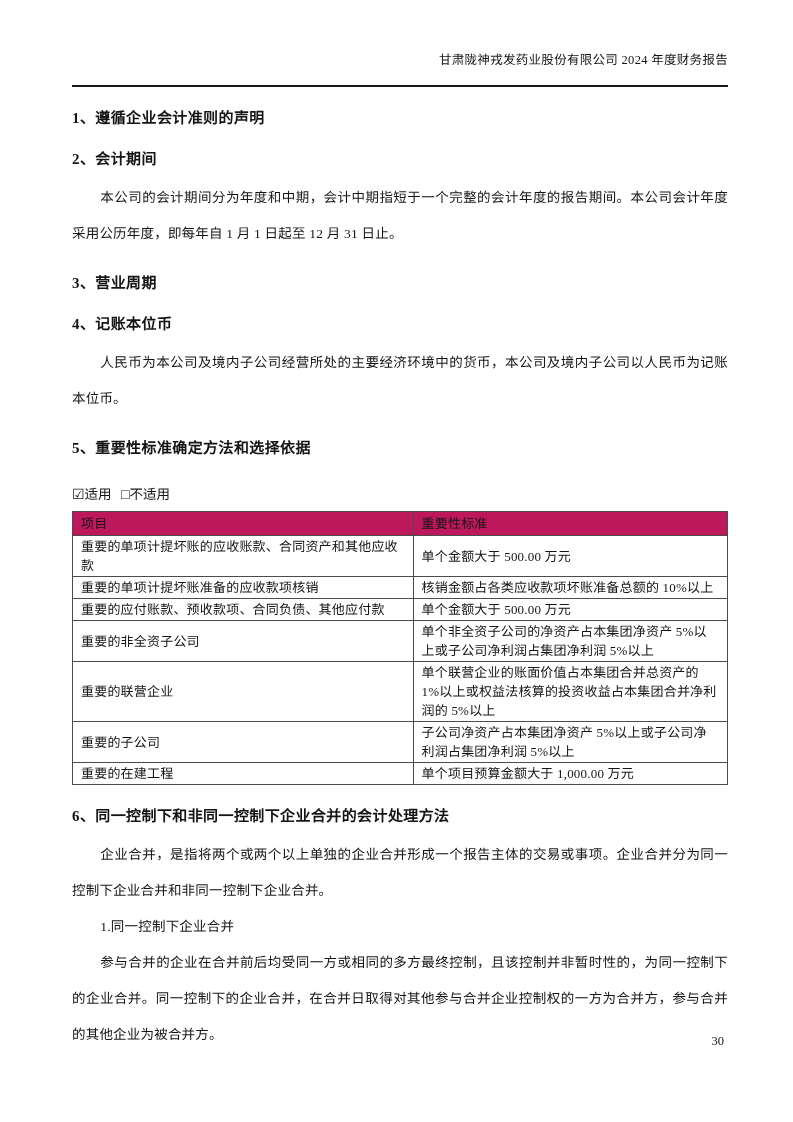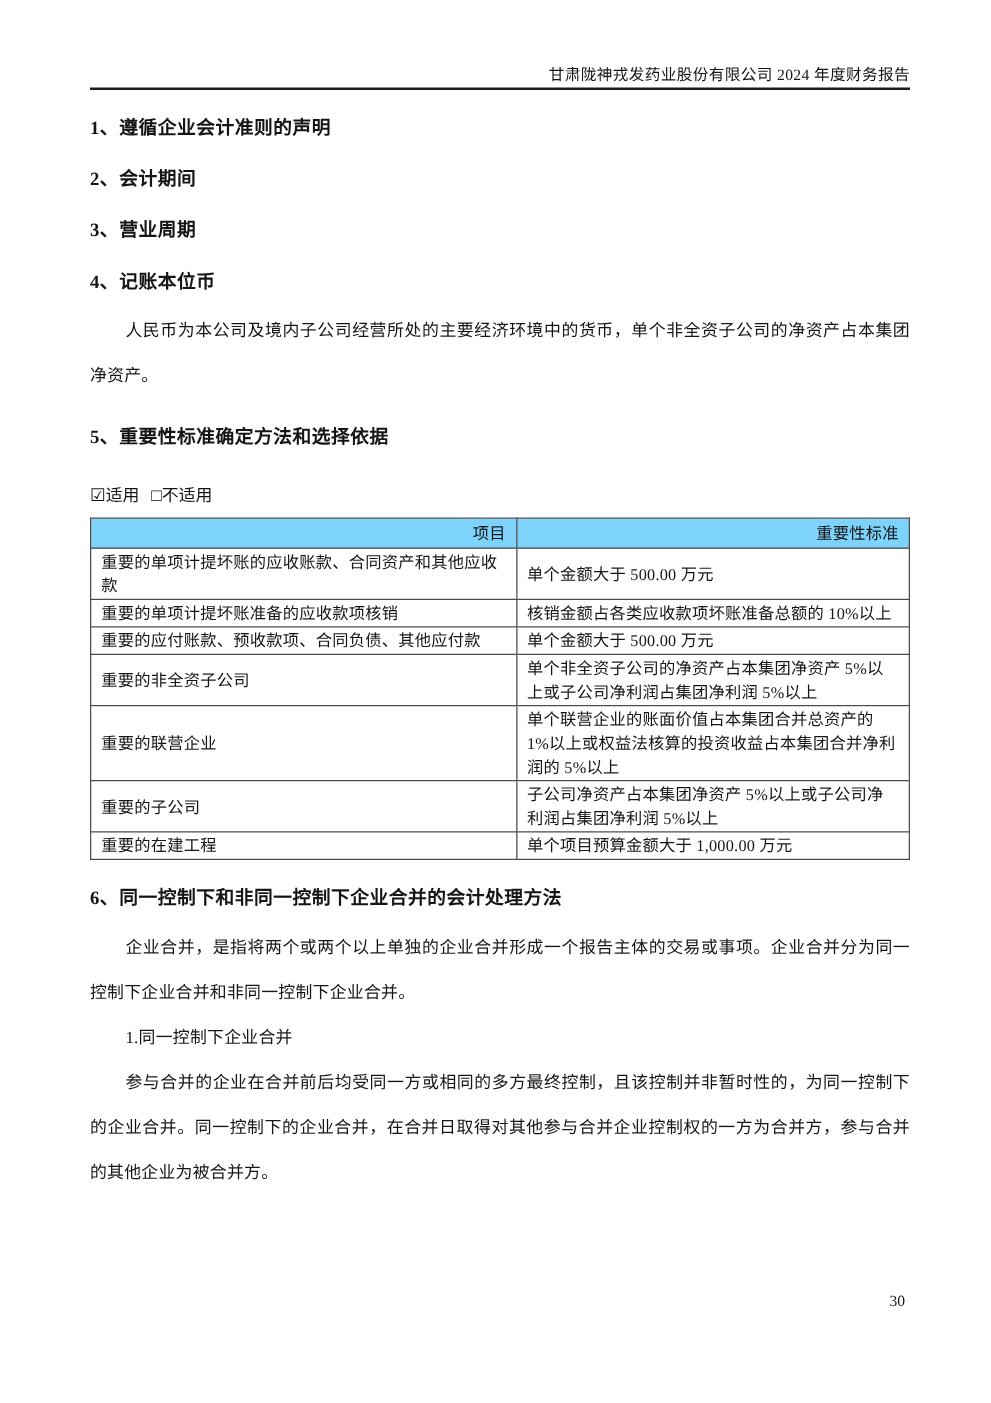--- a/index.html
+++ b/index.html
@@ -12,21 +12,21 @@
     box-sizing: border-box;
     padding: 52px 65px 0 72px;
     font-family: "Liberation Serif", "DejaVu Serif", serif;
     color: #151515;
     overflow: hidden;
   }
   .doc-header {
     text-align: right;
     font-size: 12.5px;
     line-height: 17px;
-    padding-bottom: 1px;
+    padding-bottom: 16px;
     border-bottom: 2px solid #1a1a1a;
     letter-spacing: 0.3px;
   }
   h2.sec {
     font-size: 15px;
     font-weight: bold;
     margin: 21px 0 0 0;
     line-height: 20px;
     letter-spacing: 0.4px;
   }
@@ -55,22 +55,22 @@
   }
   table.sig-table th, table.sig-table td {
     border: 1px solid #4c4c4c;
     padding: 1px 8px;
     line-height: 19px;
     font-weight: normal;
     vertical-align: middle;
     letter-spacing: 0.2px;
   }
   table.sig-table th {
-    background: #7dd3fc;
-    text-align: right;
+    background: #be185d;
+    text-align: left;
     height: 21px;
   }
   table.sig-table td { text-align: left; }
   .col-item { width: 49.4%; }
   .page-number {
     position: absolute;
     top: 1034px;
     right: 69px;
     font-size: 12.5px;
   }
@@ -80,25 +80,26 @@
 
 <div class="page">
 
   <div class="doc-header">
     <span>甘肃陇神戎发药业股份有限公司 2024 年度财务报告</span>
   </div>
 
   <h2 class="sec">1、遵循企业会计准则的声明</h2>
 
   <h2 class="sec">2、会计期间</h2>
+  <p class="body">本公司的会计期间分为年度和中期，会计中期指短于一个完整的会计年度的报告期间。本公司会计年度采用公历年度，即每年自 1 月 1 日起至 12 月 31 日止。</p>
 
   <h2 class="sec">3、营业周期</h2>
 
   <h2 class="sec">4、记账本位币</h2>
-  <p class="body">人民币为本公司及境内子公司经营所处的主要经济环境中的货币，单个非全资子公司的净资产占本集团净资产。</p>
+  <p class="body">人民币为本公司及境内子公司经营所处的主要经济环境中的货币，本公司及境内子公司以人民币为记账本位币。</p>
 
   <h2 class="sec">5、重要性标准确定方法和选择依据</h2>
 
   <div class="applicability">
     <span class="appl-item"><span class="box">☑</span><span>适用</span></span>
     <span class="appl-item"><span class="box">□</span><span>不适用</span></span>
   </div>
 
   <table class="sig-table">
     <thead>

